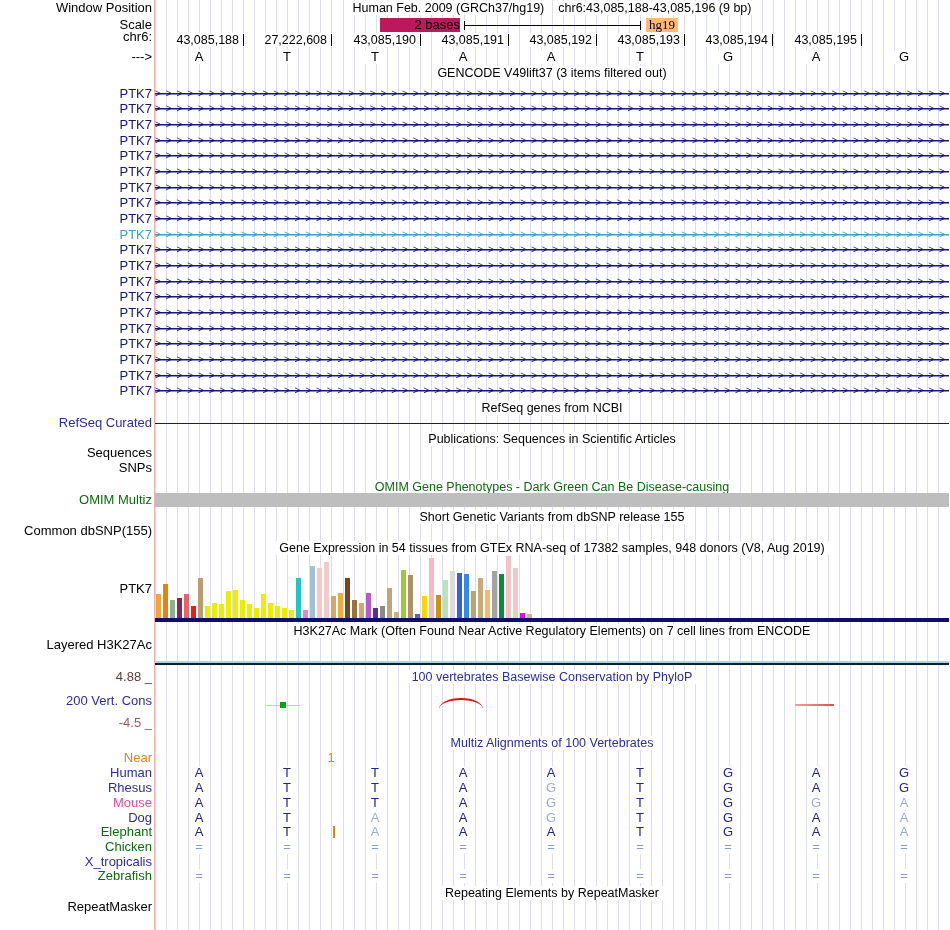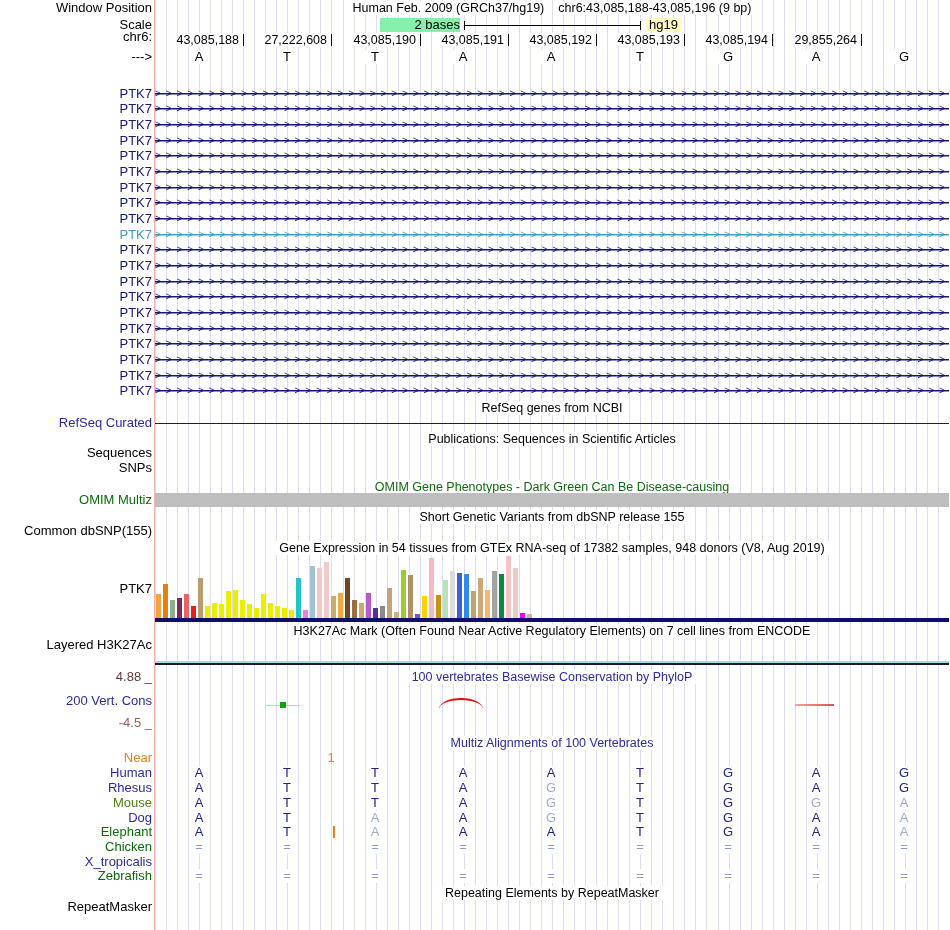--- a/index.html
+++ b/index.html
@@ -37,59 +37,60 @@
 <div class="page">
   <div class="track-area"></div>
   <div class="pink-line"></div>
 
   <div class="gutter-label" style="top:1px;">Window Position</div>
   <div class="title-row" style="top:1px;">
     <span>Human Feb. 2009 (GRCh37/hg19)</span><span style="margin-left:6px;">chr6:43,085,188-43,085,196 (9 bp)</span>
   </div>
 
   <div class="gutter-label" style="top:18px;">Scale</div>
-  <div class="abs" style="top:18px;left:380px;width:80px;text-align:right;height:14px;line-height:14px;background:#86efac;">2 bases</div>
+  <div class="abs" style="top:18px;left:380px;width:80px;text-align:right;height:14px;line-height:14px;background:#be185d;">2 bases</div>
   <div class="scale-bracket" style="top:25px;left:464px;width:176px;"></div>
   <div class="scale-tick" style="top:21px;left:464px;"></div>
   <div class="scale-tick" style="top:21px;left:640px;"></div>
-  <div class="abs" style="top:18px;left:646px;height:14px;line-height:14px;background:#fef9c3;padding:0 3px;">hg19</div>
+  <div class="abs" style="top:18px;left:646px;height:14px;line-height:14px;background:#fdba74;padding:0 3px;font-family:Liberation Serif, serif;">hg19</div>
 
   <div class="gutter-label" style="top:30px;text-align:right;">chr6:</div>
   <div id="coords-layer">
       <div class="coord-label" style="top: 34px; left: 152px;"><span>43,085,188</span></div>
       <div class="coord-tick" style="top: 34px; left: 243px;"></div>
       <div class="coord-label" style="top: 34px; left: 240px;"><span>27,222,608</span></div>
       <div class="coord-tick" style="top: 34px; left: 331px;"></div>
       <div class="coord-label" style="top: 34px; left: 329px;"><span>43,085,190</span></div>
       <div class="coord-tick" style="top: 34px; left: 420px;"></div>
       <div class="coord-label" style="top: 34px; left: 417px;"><span>43,085,191</span></div>
       <div class="coord-tick" style="top: 34px; left: 508px;"></div>
       <div class="coord-label" style="top: 34px; left: 505px;"><span>43,085,192</span></div>
       <div class="coord-tick" style="top: 34px; left: 596px;"></div>
       <div class="coord-label" style="top: 34px; left: 593px;"><span>43,085,193</span></div>
       <div class="coord-tick" style="top: 34px; left: 684px;"></div>
       <div class="coord-label" style="top: 34px; left: 681px;"><span>43,085,194</span></div>
       <div class="coord-tick" style="top: 34px; left: 772px;"></div>
-      <div class="coord-label" style="top: 34px; left: 770px;"><span>29,855,264</span></div>
+      <div class="coord-label" style="top: 34px; left: 770px;"><span>43,085,195</span></div>
       <div class="coord-tick" style="top: 34px; left: 861px;"></div>
     </div>
 
   <div class="gutter-label" style="top:50px;">---&gt;</div>
   <div id="bases-layer">
       <div class="base-letter" style="top: 50px; left: 189px;">A</div>
       <div class="base-letter" style="top: 50px; left: 277px;">T</div>
       <div class="base-letter" style="top: 50px; left: 365px;">T</div>
       <div class="base-letter" style="top: 50px; left: 453px;">A</div>
       <div class="base-letter" style="top: 50px; left: 541px;">A</div>
       <div class="base-letter" style="top: 50px; left: 630px;">T</div>
       <div class="base-letter" style="top: 50px; left: 718px;">G</div>
       <div class="base-letter" style="top: 50px; left: 806px;">A</div>
       <div class="base-letter" style="top: 50px; left: 894px;">G</div>
     </div>
 
+  <div class="title-row" style="top:66px;"><span>GENCODE V49lift37 (3 items filtered out)</span></div>
 
   <div id="gene-rows-layer">
       <div class="gutter-label" style="top: 87px; color: rgb(22, 22, 122);">PTK7</div>
       <div class="arrows" style="top: 86px; color: rgb(22, 22, 122);">&gt;&gt;&gt;&gt;&gt;&gt;&gt;&gt;&gt;&gt;&gt;&gt;&gt;&gt;&gt;&gt;&gt;&gt;&gt;&gt;&gt;&gt;&gt;&gt;&gt;&gt;&gt;&gt;&gt;&gt;&gt;&gt;&gt;&gt;&gt;&gt;&gt;&gt;&gt;&gt;&gt;&gt;&gt;&gt;&gt;&gt;&gt;&gt;&gt;&gt;&gt;&gt;&gt;&gt;&gt;&gt;&gt;&gt;&gt;&gt;&gt;&gt;&gt;&gt;&gt;&gt;&gt;&gt;&gt;&gt;&gt;&gt;&gt;&gt;&gt;&gt;</div>
       <div class="gutter-label" style="top: 102px; color: rgb(22, 22, 122);">PTK7</div>
       <div class="arrows" style="top: 101px; color: rgb(22, 22, 122);">&gt;&gt;&gt;&gt;&gt;&gt;&gt;&gt;&gt;&gt;&gt;&gt;&gt;&gt;&gt;&gt;&gt;&gt;&gt;&gt;&gt;&gt;&gt;&gt;&gt;&gt;&gt;&gt;&gt;&gt;&gt;&gt;&gt;&gt;&gt;&gt;&gt;&gt;&gt;&gt;&gt;&gt;&gt;&gt;&gt;&gt;&gt;&gt;&gt;&gt;&gt;&gt;&gt;&gt;&gt;&gt;&gt;&gt;&gt;&gt;&gt;&gt;&gt;&gt;&gt;&gt;&gt;&gt;&gt;&gt;&gt;&gt;&gt;&gt;&gt;&gt;</div>
       <div class="gutter-label" style="top: 118px; color: rgb(22, 22, 122);">PTK7</div>
       <div class="arrows" style="top: 117px; color: rgb(22, 22, 122);">&gt;&gt;&gt;&gt;&gt;&gt;&gt;&gt;&gt;&gt;&gt;&gt;&gt;&gt;&gt;&gt;&gt;&gt;&gt;&gt;&gt;&gt;&gt;&gt;&gt;&gt;&gt;&gt;&gt;&gt;&gt;&gt;&gt;&gt;&gt;&gt;&gt;&gt;&gt;&gt;&gt;&gt;&gt;&gt;&gt;&gt;&gt;&gt;&gt;&gt;&gt;&gt;&gt;&gt;&gt;&gt;&gt;&gt;&gt;&gt;&gt;&gt;&gt;&gt;&gt;&gt;&gt;&gt;&gt;&gt;&gt;&gt;&gt;&gt;&gt;&gt;</div>
       <div class="gutter-label" style="top: 134px; color: rgb(22, 22, 122);">PTK7</div>
       <div class="arrows" style="top: 133px; color: rgb(22, 22, 122);">&gt;&gt;&gt;&gt;&gt;&gt;&gt;&gt;&gt;&gt;&gt;&gt;&gt;&gt;&gt;&gt;&gt;&gt;&gt;&gt;&gt;&gt;&gt;&gt;&gt;&gt;&gt;&gt;&gt;&gt;&gt;&gt;&gt;&gt;&gt;&gt;&gt;&gt;&gt;&gt;&gt;&gt;&gt;&gt;&gt;&gt;&gt;&gt;&gt;&gt;&gt;&gt;&gt;&gt;&gt;&gt;&gt;&gt;&gt;&gt;&gt;&gt;&gt;&gt;&gt;&gt;&gt;&gt;&gt;&gt;&gt;&gt;&gt;&gt;&gt;&gt;</div>
@@ -235,21 +236,21 @@
       <div class="gutter-label" style="top: 781px; color: rgb(43, 43, 158);">Rhesus</div>
       <div class="cell-letter" style="top: 781px; left: 191px; color: rgb(34, 34, 140);">A</div>
       <div class="cell-letter" style="top: 781px; left: 279px; color: rgb(34, 34, 140);">T</div>
       <div class="cell-letter" style="top: 781px; left: 367px; color: rgb(34, 34, 140);">T</div>
       <div class="cell-letter" style="top: 781px; left: 455px; color: rgb(34, 34, 140);">A</div>
       <div class="cell-letter" style="top: 781px; left: 543px; color: rgb(160, 170, 207);">G</div>
       <div class="cell-letter" style="top: 781px; left: 632px; color: rgb(34, 34, 140);">T</div>
       <div class="cell-letter" style="top: 781px; left: 720px; color: rgb(34, 34, 140);">G</div>
       <div class="cell-letter" style="top: 781px; left: 808px; color: rgb(34, 34, 140);">A</div>
       <div class="cell-letter" style="top: 781px; left: 896px; color: rgb(34, 34, 140);">G</div>
-      <div class="gutter-label" style="top: 796px; color: #4d7c0f;">Mouse</div>
+      <div class="gutter-label" style="top: 796px; color: #ec4899;">Mouse</div>
       <div class="cell-letter" style="top: 796px; left: 191px; color: rgb(34, 34, 140);">A</div>
       <div class="cell-letter" style="top: 796px; left: 279px; color: rgb(34, 34, 140);">T</div>
       <div class="cell-letter" style="top: 796px; left: 367px; color: rgb(34, 34, 140);">T</div>
       <div class="cell-letter" style="top: 796px; left: 455px; color: rgb(34, 34, 140);">A</div>
       <div class="cell-letter" style="top: 796px; left: 543px; color: rgb(160, 170, 207);">G</div>
       <div class="cell-letter" style="top: 796px; left: 632px; color: rgb(34, 34, 140);">T</div>
       <div class="cell-letter" style="top: 796px; left: 720px; color: rgb(34, 34, 140);">G</div>
       <div class="cell-letter" style="top: 796px; left: 808px; color: rgb(160, 170, 207);">G</div>
       <div class="cell-letter" style="top: 796px; left: 896px; color: rgb(160, 170, 207);">A</div>
       <div class="gutter-label" style="top: 811px; color: rgb(43, 43, 158);">Dog</div>

